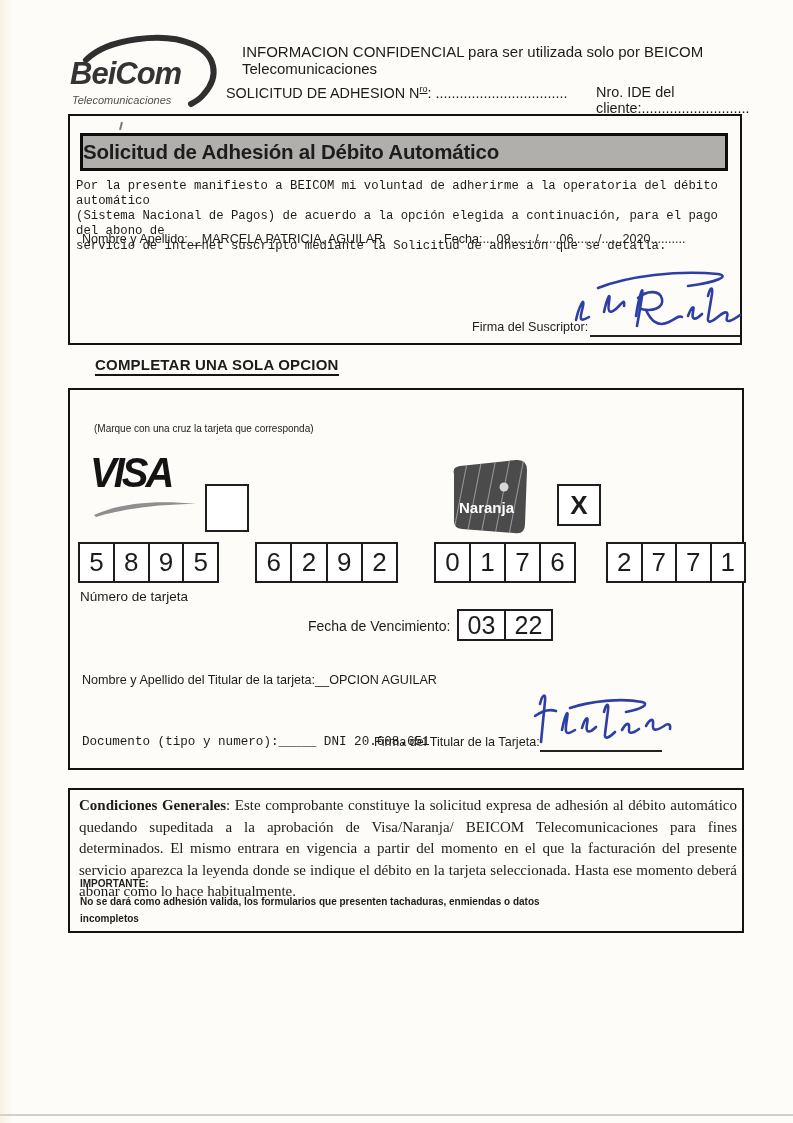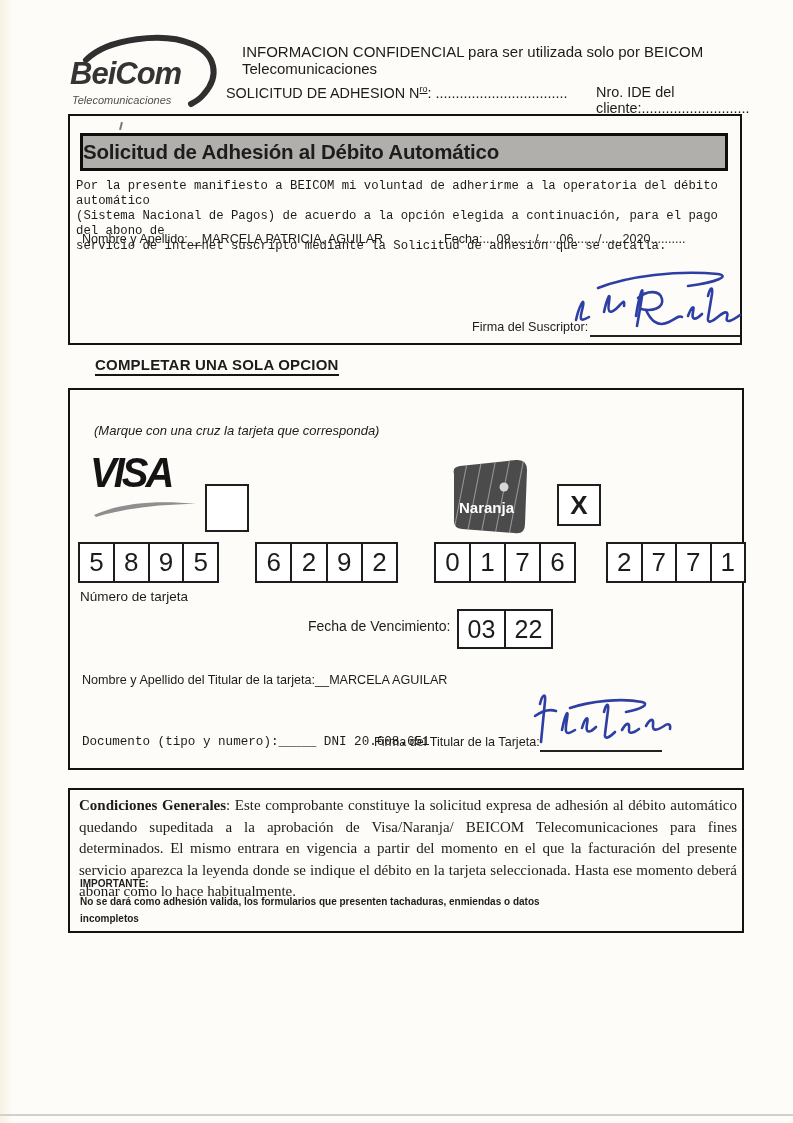--- a/index.html
+++ b/index.html
@@ -48,37 +48,37 @@
   .sig1{left:498px;top:142px;}
   .artifact{left:118px;top:120px;width:2px;height:8px;background:#555;transform:rotate(14deg);opacity:.8;}
 
   
   .completar{left:95px;top:356px;font-size:15px;font-weight:bold;letter-spacing:.2px;
         border-bottom:2.5px solid #151515;padding-bottom:1px;}
 
   
   .sub-head{left:20px;top:8px;font-size:12px;font-weight:bold;letter-spacing:.2px;
         border-bottom:1.8px solid #151515;padding-bottom:1px;}
-  .marque{left:24px;top:33px;font-size:13px;font-style:italic;}
+  .marque{left:24px;top:33px;font-size:10px;}
   .visa-wrap{left:18px;top:60px;width:120px;height:72px;}
   .visa-text{position:absolute;left:2px;top:0;font-size:40px;font-weight:bold;font-style:italic;
         letter-spacing:-3px;color:#141414;transform:scaleY(1.04);}
   .visa-swoosh{position:absolute;left:4px;top:50px;}
   .chk{box-sizing:border-box;border:2px solid #1f1f1f;background:#fff;display:flex;
         align-items:center;justify-content:center;font-size:26px;font-weight:bold;}
   .chk-visa{left:135px;top:94px;width:44px;height:48px;}
   .chk-naranja{left:487px;top:94px;width:44px;height:42px;}
   .naranja-card{left:376px;top:68px;}
   .digit-group{top:152px;height:41px;display:flex;box-sizing:border-box;border:2px solid #1d1d1d;background:#fff;}
   .dg1{left:8px;width:141px;} .dg2{left:185px;width:143px;} .dg3{left:364px;width:142px;} .dg4{left:536px;width:140px;}
   .digit-cell{flex:1;display:flex;align-items:center;justify-content:center;font-size:26px;border-left:2px solid #1d1d1d;}
   .digit-cell:first-child{border-left:none;}
   .num-label{left:10px;top:199px;font-size:13.5px;}
   .venc-label{left:238px;top:228px;font-size:14px;}
-  .venc-boxes{left:387px;top:219px;width:96px;height:40px;display:flex;box-sizing:border-box;
+  .venc-boxes{left:387px;top:219px;width:96px;height:32px;display:flex;box-sizing:border-box;
         border:2px solid #1d1d1d;background:#fff;}
   .venc-cell{flex:1;display:flex;align-items:center;justify-content:center;font-size:25px;}
   .venc-cell:first-child{border-right:2px solid #1d1d1d;}
   .row-titular{left:12px;top:283px;}
   .row-doc2{left:12px;top:345px;font-family:Liberation Mono, monospace;}
   .row-firma2{left:304px;top:345px;}
   .u-firma2{left:470px;top:360px;width:122px;}
   .sig2{left:460px;top:296px;}
 
   
@@ -190,21 +190,21 @@
       <div class="digit-cell">1</div>
     </div>
     <div class="abs num-label">Número de tarjeta</div>
 
     <div class="abs venc-label">Fecha de Vencimiento:</div>
     <div class="abs venc-boxes">
       <div class="venc-cell">03</div>
       <div class="venc-cell">22</div>
     </div>
 
-    <div class="abs lbl row-titular"><span>Nombre y Apellido del Titular de la tarjeta:__</span><span>MARCELA AGUILAR</span></div>
+    <div class="abs lbl row-titular"><span>Nombre y Apellido del Titular de la tarjeta:__</span><span>OPCION AGUILAR</span></div>
     <div class="abs lbl row-doc2"><span>Documento (tipo y numero):_____</span><span> DNI  20.608.651</span></div>
     <div class="abs lbl row-firma2">Firma del Titular de la Tarjeta:</div>
     <div class="abs uline u-firma2"></div>
     <svg class="abs sig sig2" width="150" height="66" viewBox="0 0 150 66">
       <path d="M10,18 C12,9 16,6 15,15 L11,56"></path>
       <path d="M5,30 C12,25 20,23 26,25"></path>
       <path d="M32,44 C35,29 39,21 37,33 C35,45 34,51 45,44"></path>
       <path d="M40,22 C60,15 92,12 112,16 C120,18 112,23 96,26"></path>
       <path d="M52,42 C55,32 59,28 57,38 C55,48 60,47 66,41"></path>
       <path d="M74,26 C76,18 79,16 78,24 L75,48 C74,54 79,52 85,46"></path>

